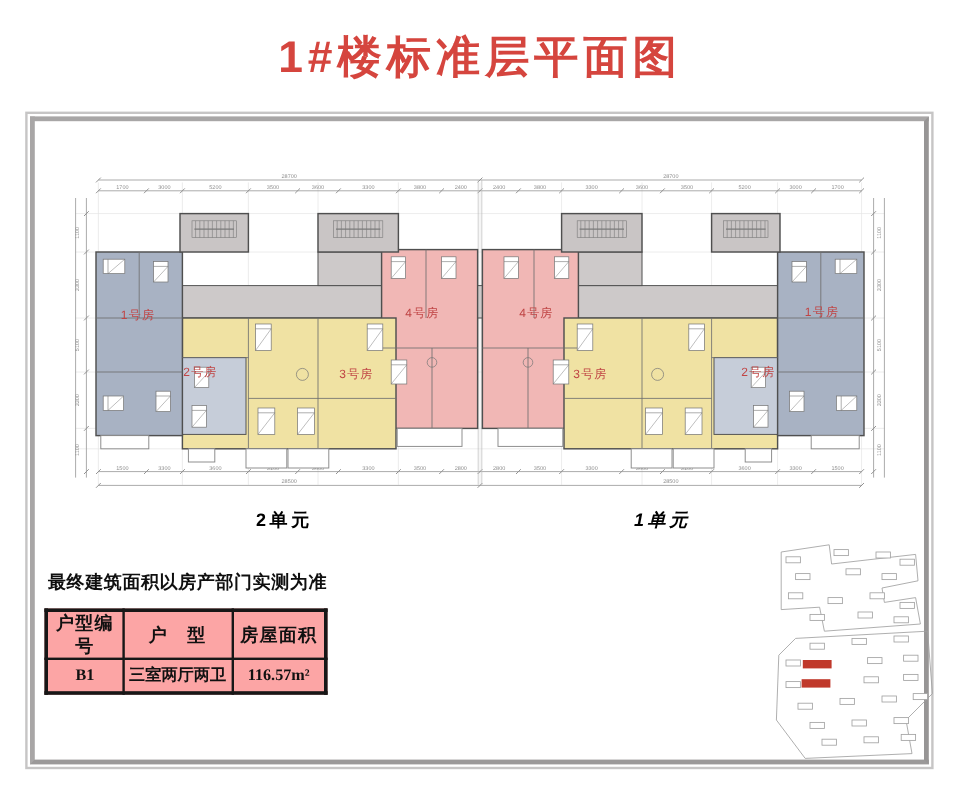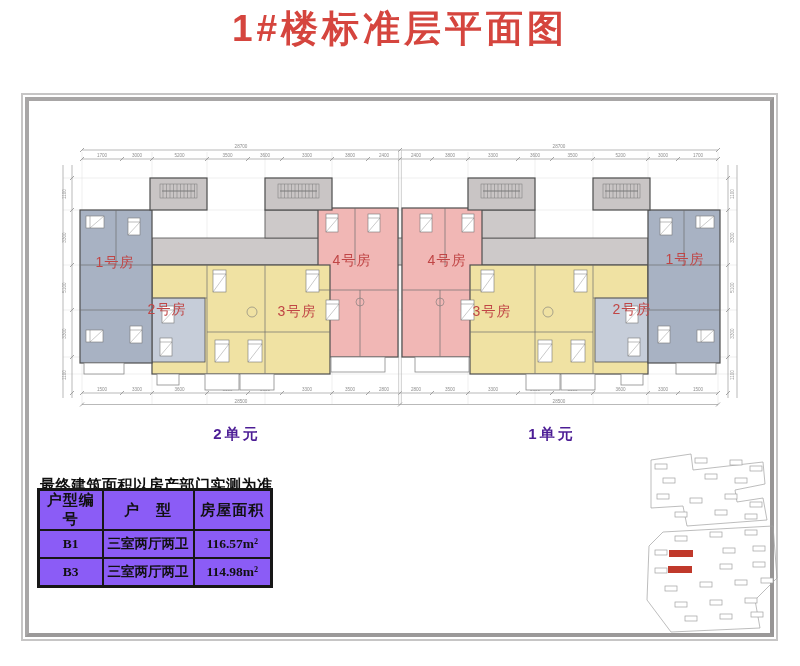--- a/index.html
+++ b/index.html
@@ -1,53 +1,53 @@
 <!DOCTYPE html>
 <html><head>
 <meta charset="utf-8">
 <style>
   html,body{margin:0;padding:0;}
   body{
     width:800px;height:666px;position:relative;background:#ffffff;
     font-family:"Liberation Sans",sans-serif;overflow:hidden;
   }
   .title{
-    position:absolute;top:4px;left:0;width:100%;text-align:center;
+    position:absolute;top:23px;left:0;width:100%;text-align:center;
     font-size:37px;font-weight:bold;letter-spacing:4px;color:#d5453e;
   }
   .frame-outer{
     position:absolute;left:21px;top:93px;width:753px;height:544px;
     border:2px solid #c6c5c5;
   }
   .frame-inner{
     position:absolute;left:2px;top:2px;right:2px;bottom:2px;
     border:4px solid #a8a6a6;border-right-color:#979595;border-bottom-color:#9b9999;
   }
   #plan-svg{position:absolute;left:0;top:0;pointer-events:none;}
   .room-label{
     position:absolute;transform:translate(-50%,-50%);
-    font-size:14px;color:#c04545;white-space:nowrap;letter-spacing:1px;
+    font-size:10px;color:#c04545;white-space:nowrap;letter-spacing:1px;
   }
   .unit-label{
     position:absolute;transform:translate(-50%,-50%);
-    font-size:15px;font-weight:bold;color:#4c1d95;letter-spacing:3px;white-space:nowrap;
+    font-size:15px;font-weight:bold;color:#000000;letter-spacing:3px;white-space:nowrap;
   }
   .u-left{left:237px;top:434px;}
-  .u-right{left:552px;top:434px;}
+  .u-right{left:552px;top:434px;font-style:italic;}
   .rl0{left:115px;top:263px;} .rl1{left:167px;top:310px;}
   .rl2{left:297px;top:312px;} .rl3{left:352px;top:261px;}
   .rl4{left:447px;top:261px;} .rl5{left:492px;top:312px;}
   .rl6{left:632px;top:310px;} .rl7{left:685px;top:260px;}
   .note{
     position:absolute;left:40px;top:476px;font-size:15px;font-weight:bold;
     color:#0f0f0f;letter-spacing:0.5px;
   }
   table.area{
-    position:absolute;left:37px;top:488px;border-collapse:collapse;
-    table-layout:fixed;width:233px;background:#8b5cf6;
+    position:absolute;left:37px;top:507px;border-collapse:collapse;
+    table-layout:fixed;width:233px;background:#fca5a5;
   }
   table.area th,table.area td{
     border:2px solid #171717;text-align:center;vertical-align:middle;
     padding:0;color:#111;
   }
   table.area{border:3px solid #171717;}
   table.area th{height:31px;font-size:15px;font-weight:bold;letter-spacing:1px;}
   table.area td{height:26px;font-size:13.5px;font-weight:bold;}
   td.code,td.areaval{font-family:"Liberation Serif",serif;font-weight:normal;font-size:14px;}
   col.c1{width:64px;} col.c2{width:91px;} col.c3{width:78px;}
@@ -463,19 +463,14 @@
       <th>户　型</th>
       <th>房屋面积</th>
     </tr>
   </thead>
   <tbody>
     <tr>
       <td class="code">B1</td>
       <td>三室两厅两卫</td>
       <td class="areaval">116.57m²</td>
     </tr>
-    <tr>
-      <td class="code">B3</td>
-      <td>三室两厅两卫</td>
-      <td class="areaval">114.98m²</td>
-    </tr>
   </tbody>
 </table>
 
 </body></html>

